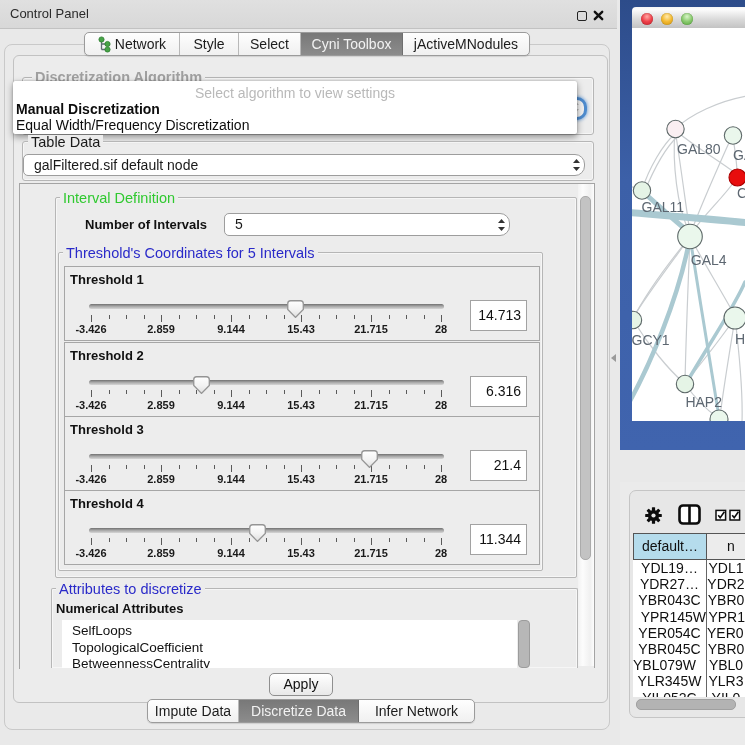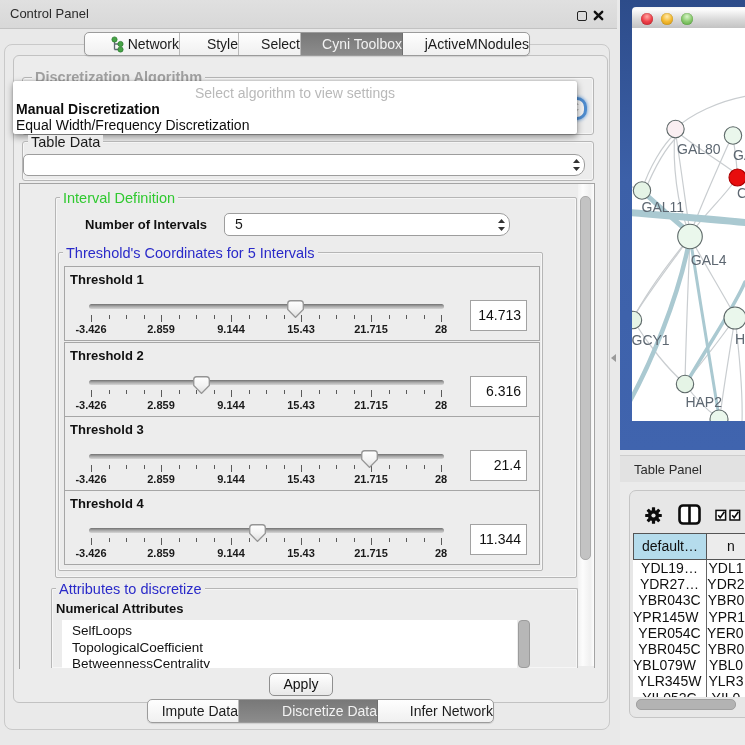--- a/index.html
+++ b/index.html
@@ -8,21 +8,21 @@
 .grp{position:absolute;border:1px solid #b6b6b6;border-radius:3px;box-shadow:inset 0 0 0 1px rgba(255,255,255,.55)}
 .combo{position:absolute;background:#fff;border:1px solid #9d9d9d;border-radius:4px;font-size:14px;color:#1a1a1a}
 .tbox{position:absolute;border:1px solid #a6a6a6;background:#ededed}
 .vfield{position:absolute;background:#fff;border:1px solid #a2a2a2;font-size:14px;color:#111;text-align:right}
 .blab{font-weight:bold;font-size:13px;color:#111}
 .tick{position:absolute;width:1px;background:#5a5a5a}
 .tlab{position:absolute;font-size:11px;font-weight:bold;color:#1a1a1a;transform:translateX(-50%)}
 .track{position:absolute;height:5px;border-radius:2.5px;background:linear-gradient(#717171,#ababab 50%,#d6d6d6)}
 .thumb{position:absolute;width:17px;height:18px}
 .seg{display:flex;position:absolute;height:22px;border:1px solid #9b9b9b;border-radius:5px;background:linear-gradient(#fefefe,#f0f0f0);box-shadow:0 1px 1px rgba(0,0,0,.12);overflow:hidden}
-.seg div{font-size:14px;color:#1c1c1c;text-align:right;line-height:22px;border-right:1px solid #b9b9b9;box-sizing:border-box}
+.seg div{font-size:14px;color:#1c1c1c;text-align:center;line-height:22px;border-right:1px solid #b9b9b9;box-sizing:border-box}
 .seg div:last-child{border-right:none}
 .seg .sel{background:linear-gradient(#787878,#8c8c8c);color:#f2f2f2;border-right:1px solid #6f6f6f}
 .arrows{position:absolute;width:9px;height:14px}
 </style></head>
 <body>
 <div id="app">
 
 <div class="abs" style="left:0;top:0;width:617px;height:28px;background:linear-gradient(#e0e0e0,#d8d8d8);border-bottom:1px solid #c2c2c2">
   <div class="abs" style="left:10px;top:6px;font-size:13px;color:#2b2b2b">Control Panel</div>
   <div class="abs" style="left:577px;top:11px;width:8px;height:8px;border:1.6px solid #222;border-radius:2px"></div>
@@ -59,20 +59,21 @@
 
 <div class="abs" style="left:13px;top:81px;width:564px;height:53px;background:#fff;border-radius:2px;box-shadow:0 3px 7px rgba(0,0,0,.4),0 0 2px rgba(0,0,0,.25)">
   <div class="abs" style="left:3px;top:20px;font-size:14px;font-weight:bold;color:#0d0d0d">Manual Discretization</div>
   <div class="abs" style="left:0;top:4px;width:564px;text-align:center;font-size:14px;color:#b9b9b9">Select algorithm to view settings</div>
   <div class="abs" style="left:3px;top:36px;font-size:14px;color:#0d0d0d">Equal Width/Frequency Discretization</div>
 </div>
 
 <div class="grp" style="left:22px;top:141px;width:570px;height:38px"></div>
 <div class="gtitle" style="left:28px;top:135px;color:#1a1a1a">Table Data</div>
 <div class="combo" style="left:23px;top:154px;width:560px;height:20px;line-height:20px;border-radius:5px 10px 10px 5px">
+  <span style="padding-left:10px">galFiltered.sif default node</span>
   <svg class="arrows" style="left:548px;top:3px" width="9" height="14" viewBox="0 0 9 14">
         <path d="M4.5 1 L8 5 L1 5 Z" fill="#333"></path>
         <path d="M4.5 13 L8 9 L1 9 Z" fill="#333"></path>
       </svg>
 </div>
 
 <div class="abs" style="left:19px;top:183px;width:574px;height:484px;border:1px solid #a4a4a4;background:#ececec"></div>
 
 <div class="abs" style="left:578px;top:184px;width:16px;height:482px;background:linear-gradient(90deg,#f2f2f2,#fcfcfc 30%,#f0f0f0 75%,#fdfdfd)"></div>
 <div class="abs" style="left:580px;top:196px;width:9px;height:362px;background:#c3c3c3;border:1px solid #ababab;border-radius:5px"></div>
@@ -266,21 +267,21 @@
 </div>
 <div class="abs" style="left:517px;top:620px;width:12px;height:48px;background:#ededed"></div>
 <div class="abs" style="left:518px;top:620px;width:10px;height:46px;background:#b7b7b7;border:1px solid #9c9c9c;border-radius:4px"></div>
 
 <div class="abs" style="left:20px;top:668px;width:580px;height:33px;background:#ececec"></div>
 
 <div class="abs" style="left:269px;top:673px;width:62px;height:21px;background:linear-gradient(#ffffff,#e8e8e8);border:1px solid #8f8f8f;border-radius:5px;font-size:14px;color:#111;text-align:center;line-height:20px">Apply</div>
 
 <div class="seg" style="left:147px;top:699px">
   <div style="width:91px">Impute Data</div>
-  <div class="sel" style="width:139px">Discretize Data</div>
+  <div class="sel" style="width:120px">Discretize Data</div>
   <div style="width:115px">Infer Network</div>
 </div>
 
 <div class="abs" style="left:611px;top:354px;width:0;height:0;border-top:4px solid transparent;border-bottom:4px solid transparent;border-right:5px solid #9a9a9a"></div>
 
 <div class="abs" style="left:620px;top:0;width:125px;height:450px;background:linear-gradient(#2d4c8a,#3c60a8 40%,#4064ae)"></div>
 <div class="abs" style="left:632px;top:7px;width:113px;height:21px;border-radius:4px 0 0 0;background:linear-gradient(#f5f5f5,#fdfdfd 10%,#d9d9d9 60%,#c3c3c3);border-bottom:1px solid #818181">
   <div class="abs" style="left:9px;top:6px;width:12px;height:12px;border-radius:50%;background:radial-gradient(circle at 50% 30%,#ffa8a4 0%,#ef4049 50%,#c2232d 100%);box-shadow:inset 0 0 1px #8e1a1f"></div>
   <div class="abs" style="left:29px;top:6px;width:12px;height:12px;border-radius:50%;background:radial-gradient(circle at 50% 30%,#ffeaae 0%,#f3b92f 50%,#cf9414 100%);box-shadow:inset 0 0 1px #9c7a10"></div>
   <div class="abs" style="left:49px;top:6px;width:12px;height:12px;border-radius:50%;background:radial-gradient(circle at 50% 30%,#d8f4c8 0%,#89ca6e 50%,#56a43c 100%);box-shadow:inset 0 0 1px #417d2c"></div>
@@ -333,23 +334,20 @@
     <text x="106" y="152.4">CR</text>
     <text x="10.6" y="166">GAL11</text>
     <text x="59.8" y="218.5">GAL4</text>
     <text x="0.5" y="298.5">GCY1</text>
     <text x="104" y="298">H</text>
     <text x="54.4" y="360.5">HAP2</text>
   </g>
 </svg>
 </div>
 
-<div class="abs" style="left:620px;top:455px;width:125px;height:26px;background:#e2e2e2;border-top:1px solid #cdcdcd;border-bottom:1px solid #d6d6d6">
-  <div class="abs" style="left:14px;top:6px;font-size:13px;color:#2b2b2b">Table Panel</div>
-</div>
 <div class="abs" style="left:620px;top:482px;width:125px;height:263px;background:#ebebeb"></div>
 <div class="abs" style="left:629px;top:490px;width:120px;height:226px;background:#e7e7e7;border:1px solid #c5c5c5;border-radius:7px 0 0 7px">
 
   <svg class="abs" style="left:15px;top:16px" width="17" height="17" viewBox="0 0 17 17">
     <g fill="#0d0d0d">
       <circle cx="8.5" cy="8.5" r="5.6"></circle>
       <g>
         <rect x="6.9" y="0.2" width="3.2" height="4" rx="0.6"></rect>
         <rect x="6.9" y="12.8" width="3.2" height="4" rx="0.6"></rect>
         <rect x="0.2" y="6.9" width="4" height="3.2" rx="0.6"></rect>
@@ -388,21 +386,21 @@
         </div>
         <div style="display:flex;height:16.2px;line-height:16px">
           <div style="width:74px;text-align:center;border-right:1px solid #666;box-sizing:border-box">YDR27…</div>
           <div style="flex:1;text-align:center">YDR2</div>
         </div>
         <div style="display:flex;height:16.2px;line-height:16px">
           <div style="width:74px;text-align:center;border-right:1px solid #666;box-sizing:border-box">YBR043C</div>
           <div style="flex:1;text-align:center">YBR0</div>
         </div>
         <div style="display:flex;height:16.2px;line-height:16px">
-          <div style="width:74px;text-align:left;border-right:1px solid #666;box-sizing:border-box">YPR145W</div>
+          <div style="width:74px;text-align:right;border-right:1px solid #666;box-sizing:border-box">YPR145W</div>
           <div style="flex:1;text-align:right">YPR1</div>
         </div>
         <div style="display:flex;height:16.2px;line-height:16px">
           <div style="width:74px;text-align:center;border-right:1px solid #666;box-sizing:border-box">YER054C</div>
           <div style="flex:1;">YER0</div>
         </div>
         <div style="display:flex;height:16.2px;line-height:16px">
           <div style="width:74px;text-align:center;border-right:1px solid #666;box-sizing:border-box">YBR045C</div>
           <div style="flex:1;text-align:center">YBR0</div>
         </div>

